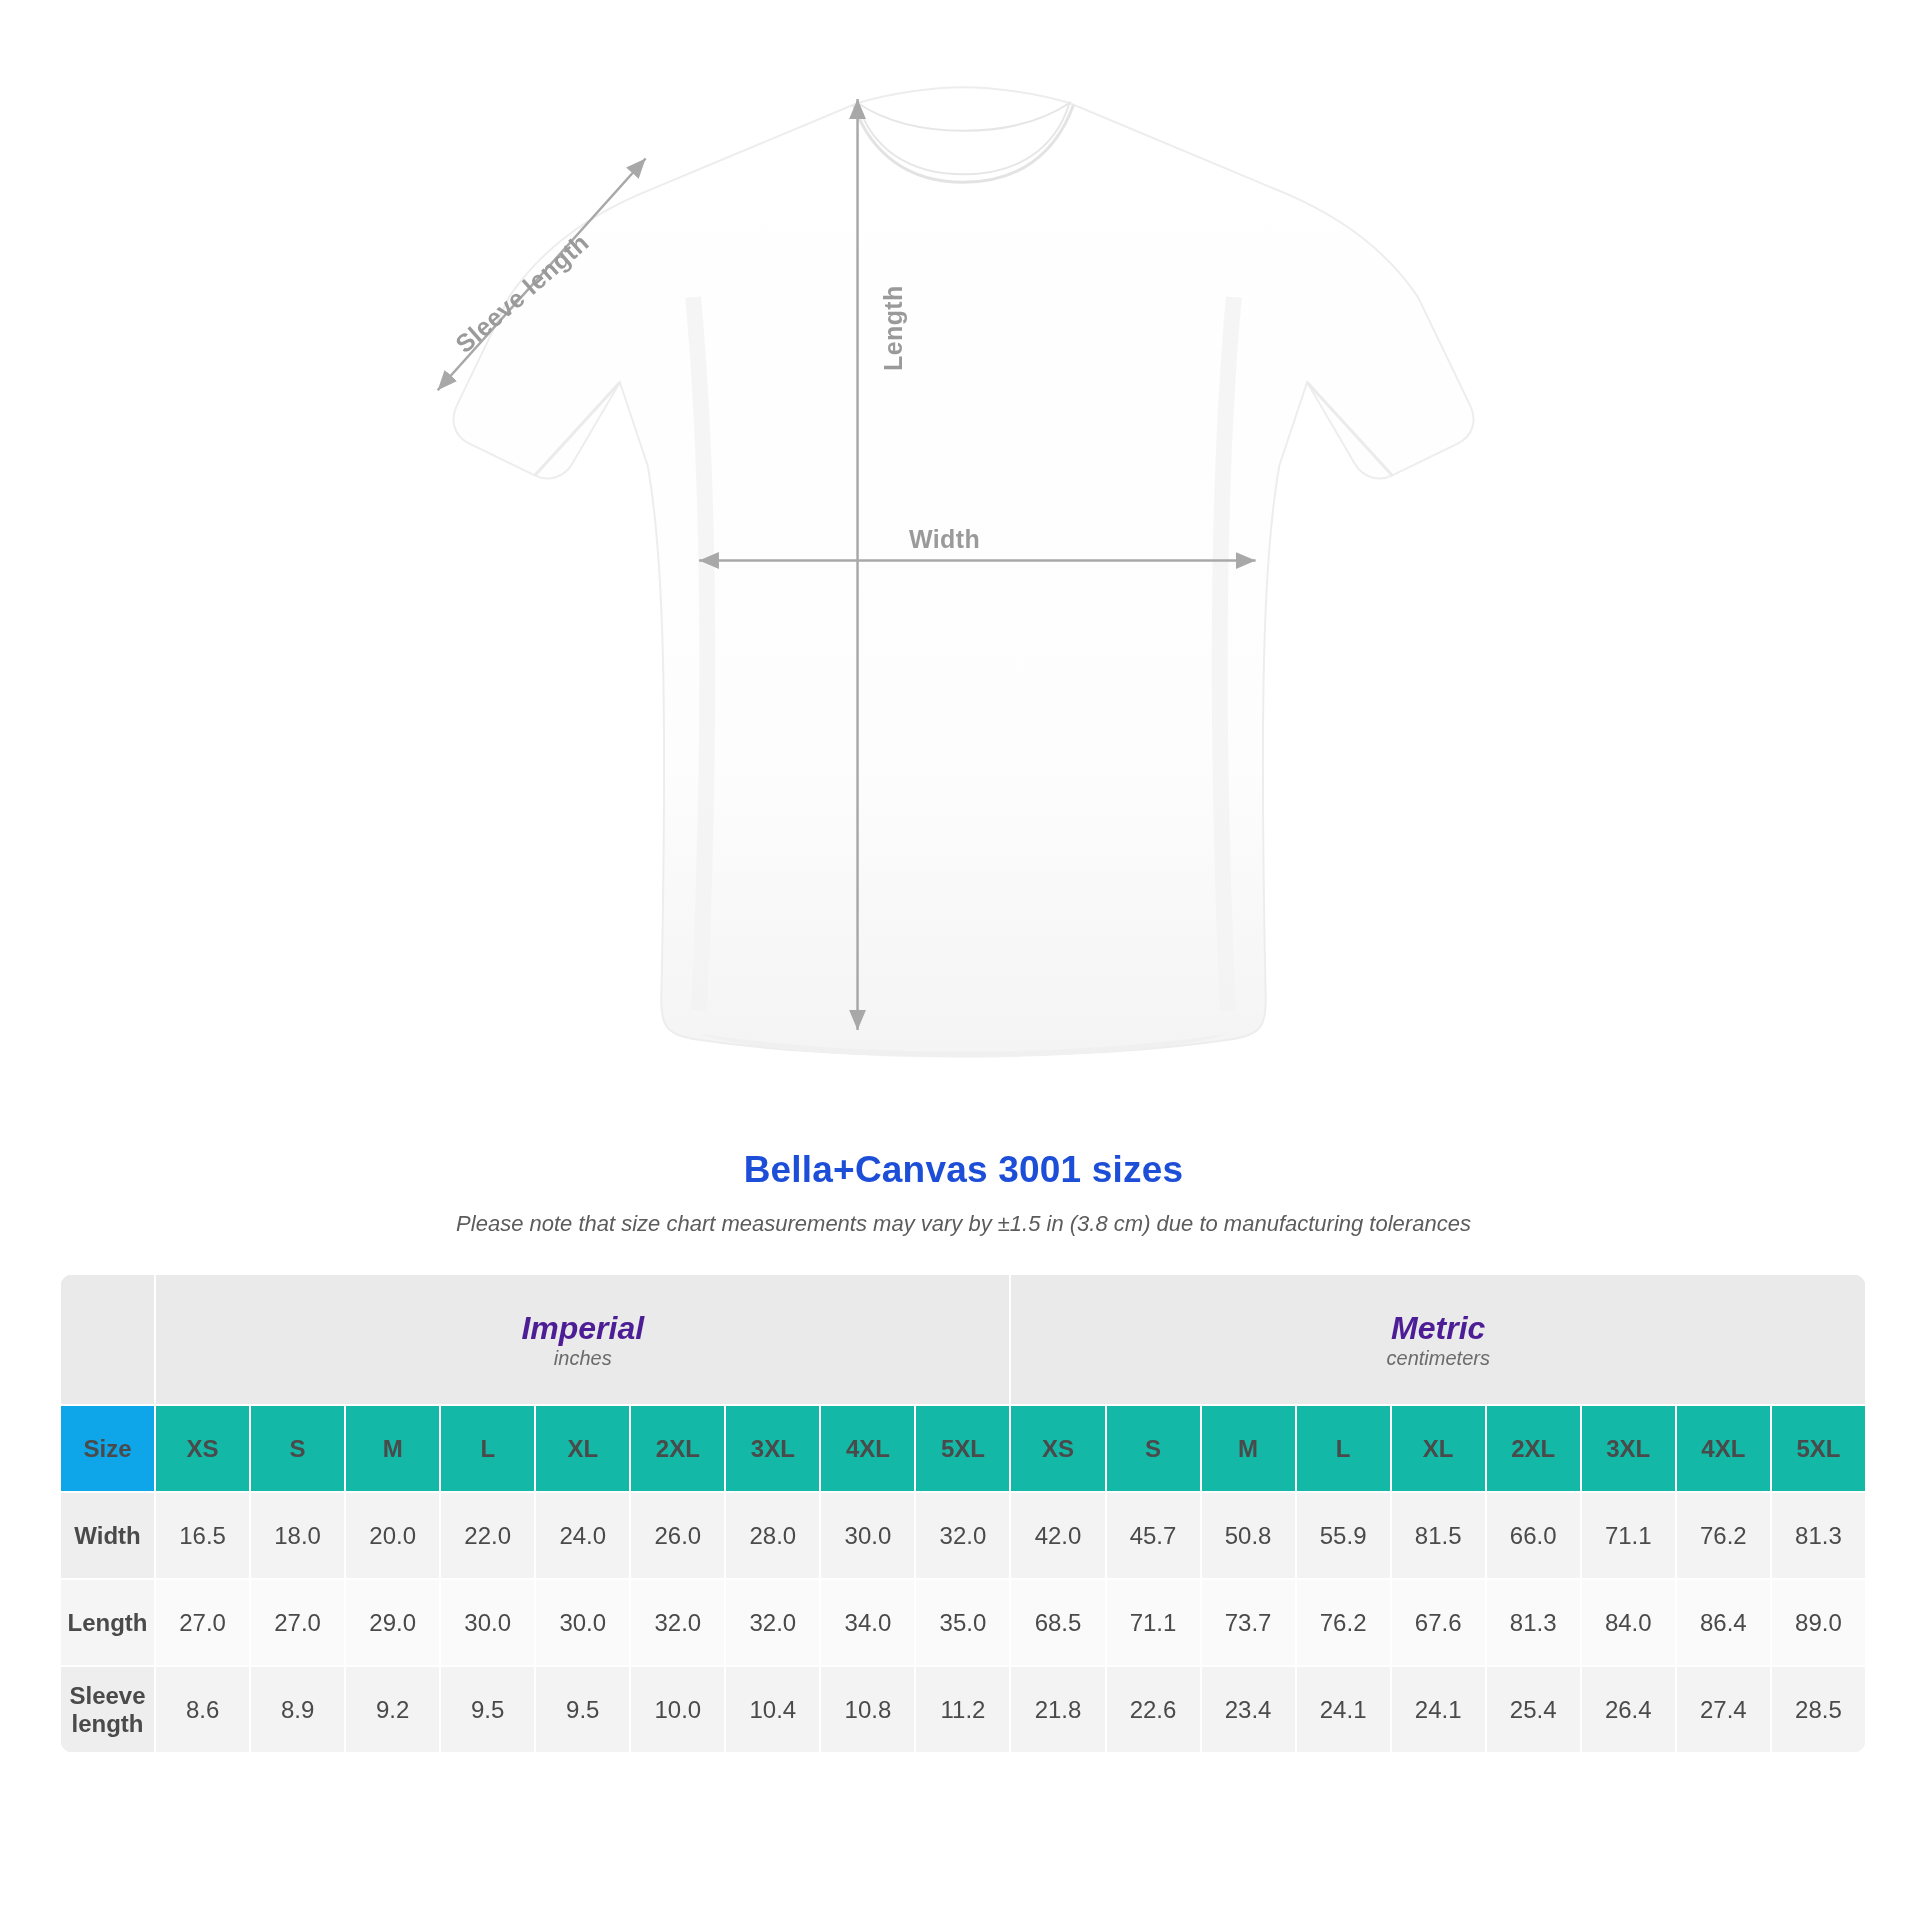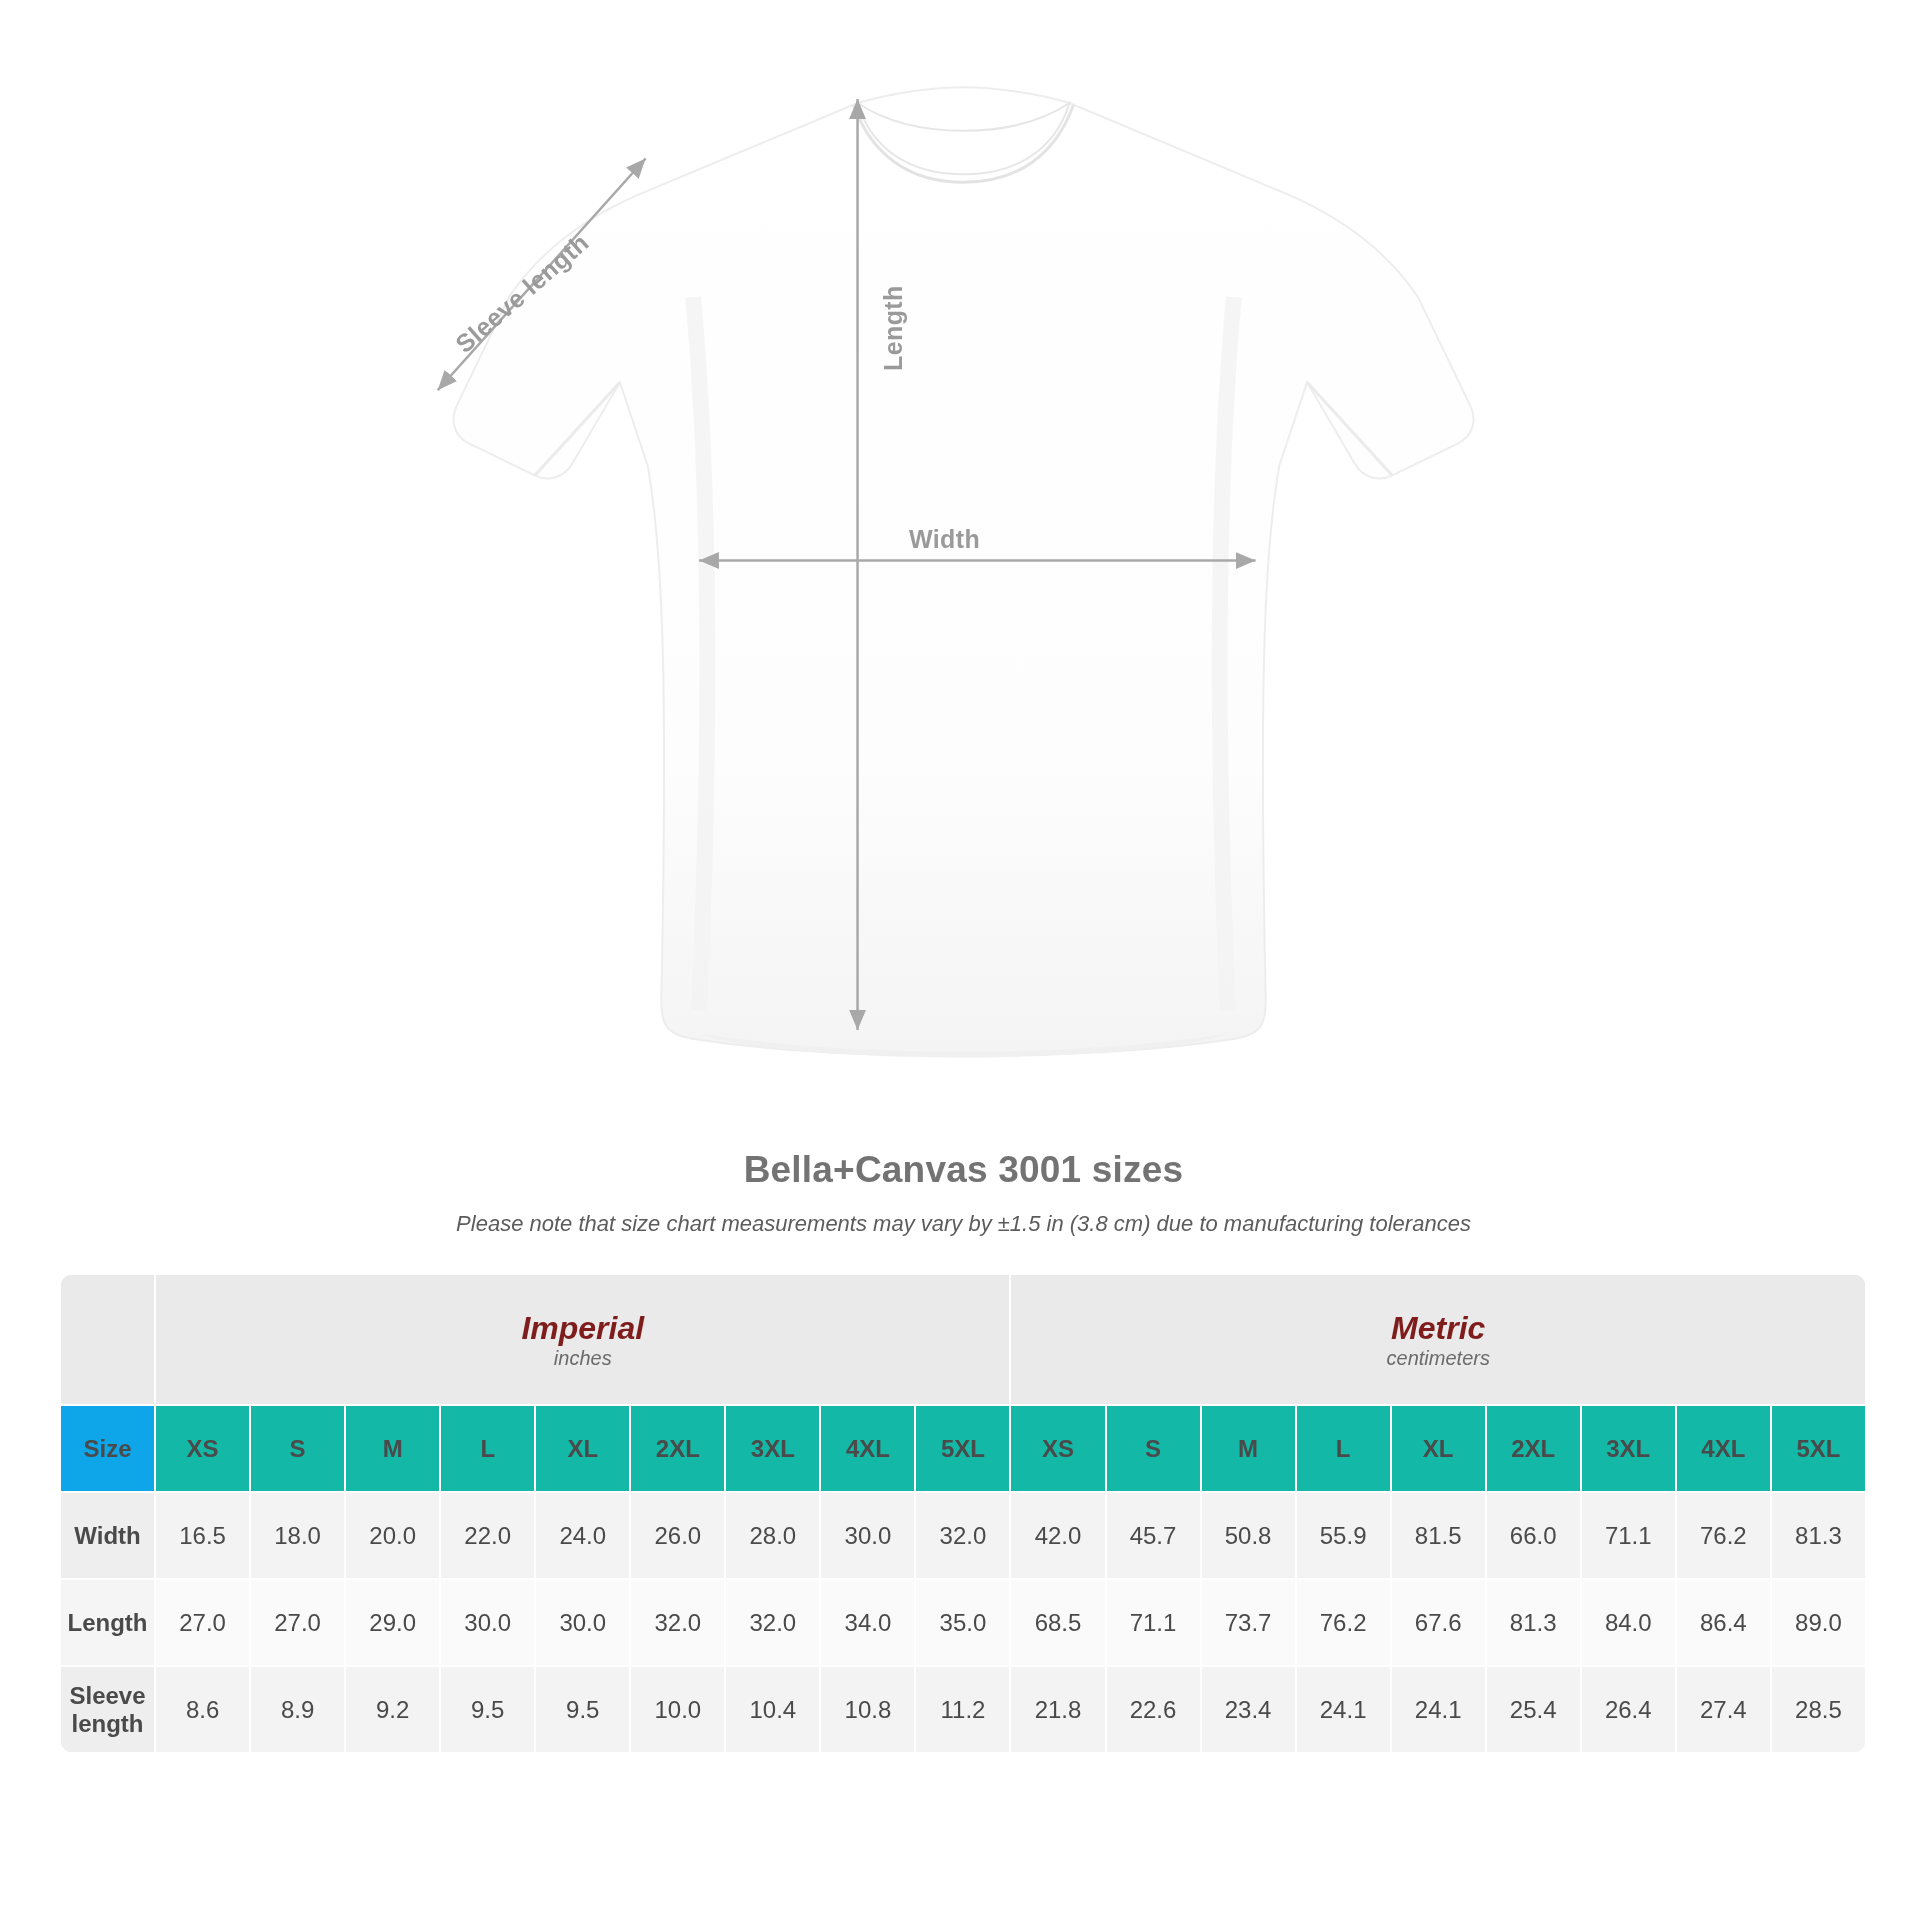--- a/index.html
+++ b/index.html
@@ -47,21 +47,21 @@
   }
 
   
   .title-block {
     text-align: center;
     margin-top: 20px;
   }
   .chart-title {
     font-size: 37px;
     font-weight: bold;
-    color: #737373;
+    color: #1d4ed8;
     letter-spacing: 0.2px;
   }
   .chart-note {
     margin-top: 20px;
     font-size: 22px;
     font-style: italic;
     color: #5c5c5c;
   }
 
   
@@ -82,21 +82,21 @@
   
   .unit-cell {
     background: #eaeaea;
     height: 131px;
     padding: 0;
   }
   .unit-cell .u-name {
     font-size: 32px;
     font-style: italic;
     font-weight: bold;
-    color: #7f1d1d;
+    color: #4c1d95;
   }
   .unit-cell .u-sub {
     font-size: 20px;
     font-style: italic;
     color: #6b6b6b;
   }
   .corner-top {
     background: #eaeaea;
   }
   

